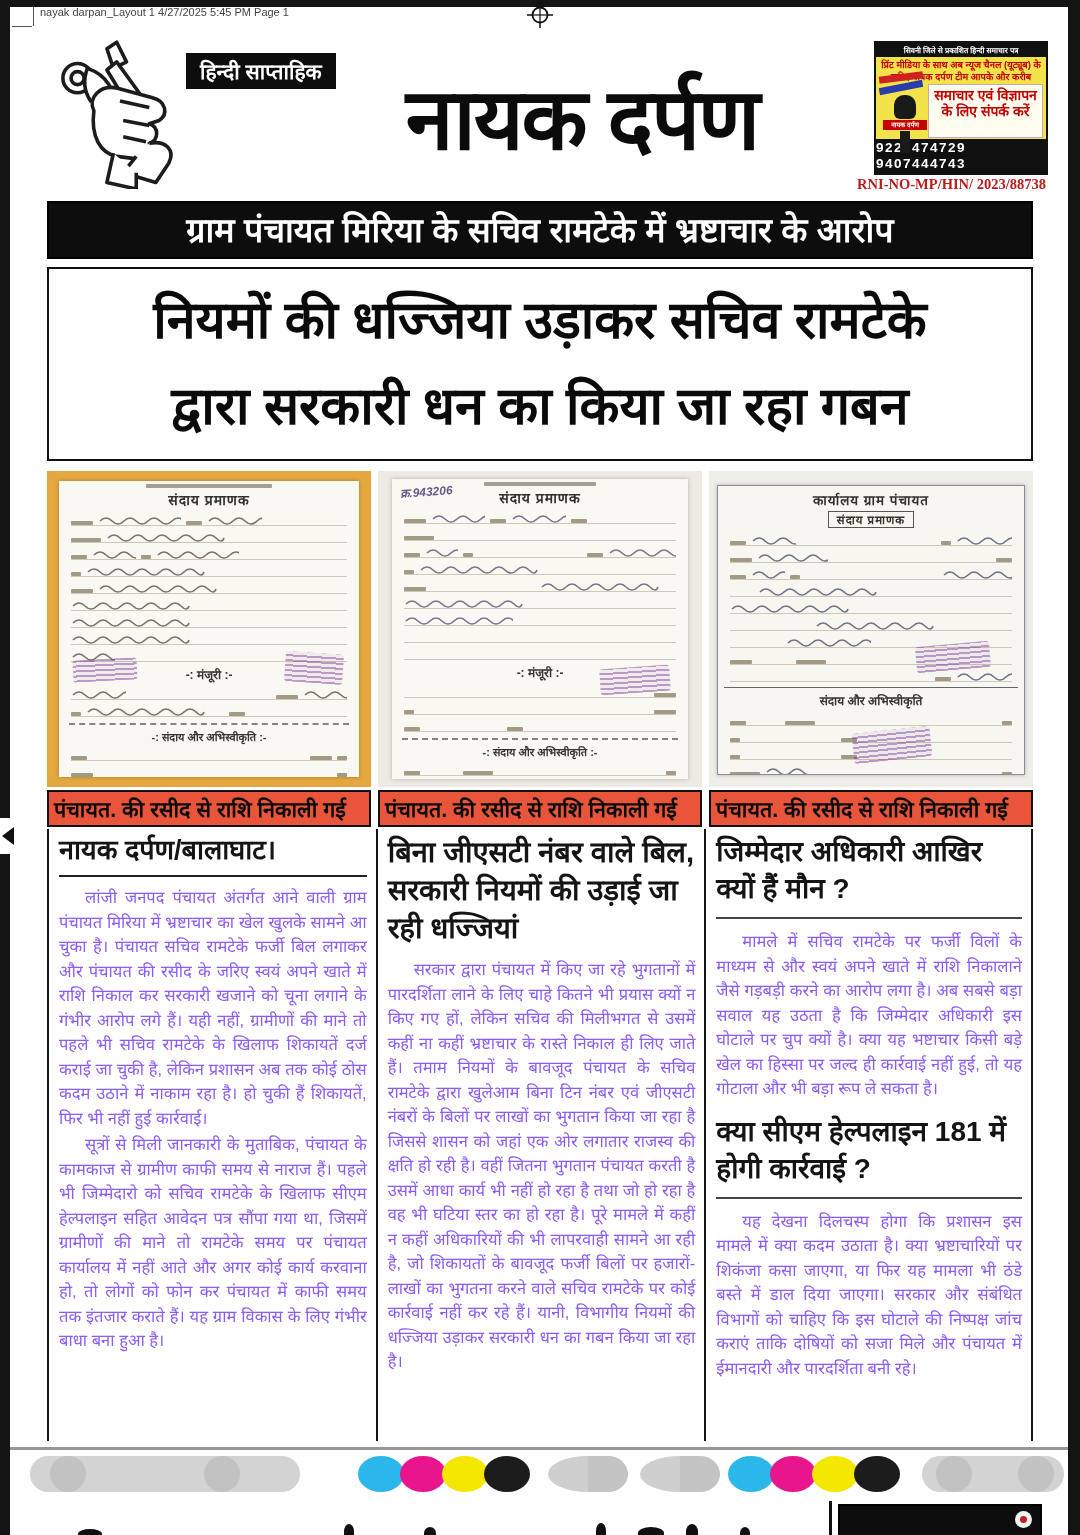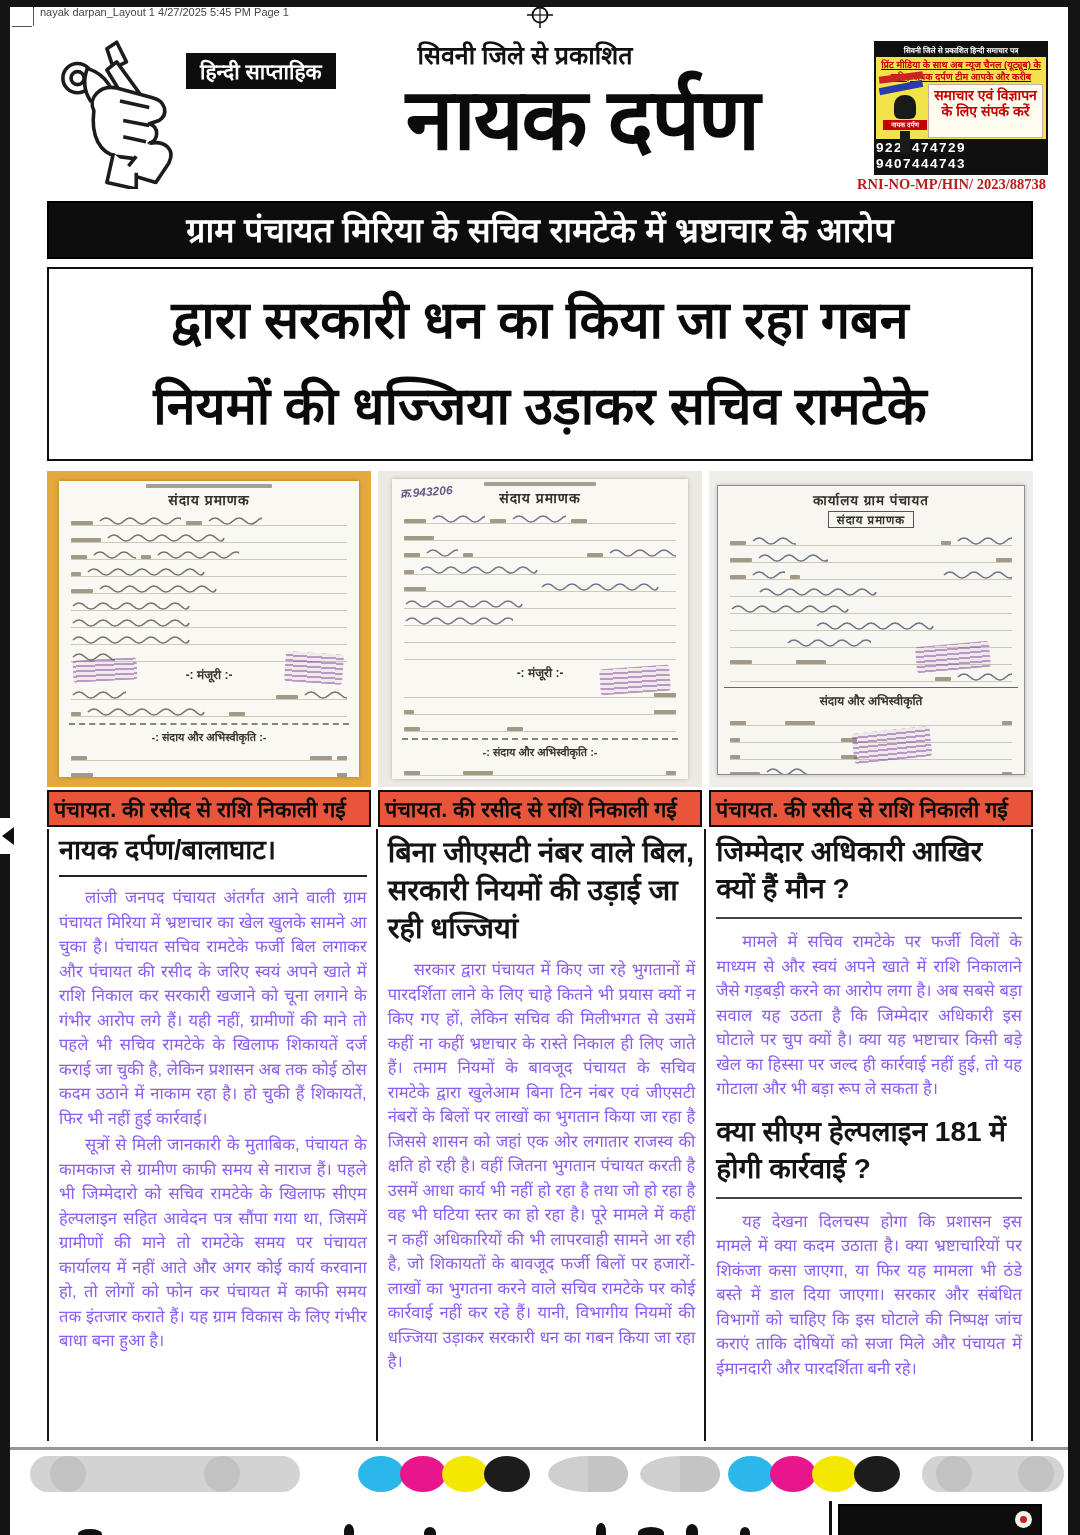--- a/index.html
+++ b/index.html
@@ -24,21 +24,21 @@
     font-weight:bold;font-size:21px;padding:4px 14px;}
   .pubfrom{position:absolute;left:290px;top:4px;width:450px;text-align:center;
     font-weight:bold;font-size:25px;color:#111;}
   .np-title{position:absolute;left:252px;top:26px;width:640px;text-align:center;
     font-size:86px;font-weight:900;letter-spacing:-2px;white-space:nowrap;color:#0b0b0b;line-height:120px;}
   .rni{position:absolute;right:22px;bottom:-2px;font-family:"Liberation Serif","DejaVu Serif",serif;
     font-weight:bold;font-size:14.5px;color:#b91c1c;}
 
   
   .adbox{position:absolute;right:20px;top:8px;width:170px;height:130px;border:2px solid #111;
-    background:#f3e34b;overflow:hidden;text-decoration:underline;}
+    background:#f3e34b;overflow:hidden;}
   .ad-top{background:#101010;color:#fff;font-size:7.5px;text-align:center;padding:2px 1px;font-weight:bold;}
   .ad-promo{color:#c40000;font-weight:bold;font-size:9.5px;line-height:11.5px;text-align:center;padding:2px 3px 1px;}
   .ad-mid{position:relative;height:56px;}
   .ad-contact{position:absolute;left:52px;right:3px;top:1px;bottom:1px;background:#fffdf0;
     border:1px solid #caa;color:#c40000;font-weight:bold;font-size:14px;line-height:15.5px;
     text-align:center;padding:3px 2px;}
   .ad-phones{background:#101010;color:#fff;font-weight:bold;font-size:13.5px;line-height:16px;
     text-align:left;letter-spacing:1.5px;padding:1px 0 2px;}
   .ribbon{position:absolute;height:7px;width:44px;z-index:2;}
   .ribbon.r1{left:3px;top:31px;background:#cc2222;transform:rotate(-7deg);}
@@ -161,21 +161,20 @@
         <path d="M22 18 C34 22 40 32 38 44 L24 38 C20 32 19 26 22 18 Z"></path>
         <path d="M26 44 C22 36 30 28 40 30 L62 36 C70 38 72 46 66 50 L60 52 C66 54 66 62 60 64 C66 68 62 74 56 74 L40 72 C30 70 24 60 26 44 Z"></path>
         <path d="M42 38 L60 42"></path>
         <path d="M44 50 L60 53"></path>
         <path d="M44 60 L58 63"></path>
         <path d="M60 64 C70 62 76 68 72 76 L64 88 L44 82 L52 72"></path>
         <path d="M38 70 L34 88 L52 92 L52 82"></path>
       </g>
     </svg>
     <div class="weekly-badge">हिन्दी साप्ताहिक</div>
-    <div class="pubfrom">सिवनी जिले से प्रकाशित</div>
     <div class="np-title">नायक दर्पण</div>
 
     <div class="adbox">
       <div class="ad-top">सिवनी जिले से प्रकाशित हिन्दी समाचार पत्र</div>
       <div class="ad-promo">प्रिंट मीडिया के साथ अब न्यूज चैनल (यूट्यूब) के जरिए नायक दर्पण टीम आपके और करीब</div>
       <span class="ribbon r1"></span>
       <span class="ribbon r2"></span>
       <div class="ad-mid">
         <div class="ad-contact">समाचार एवं विज्ञापन के लिए संपर्क करें</div>
       </div>
@@ -189,22 +188,22 @@
         <div>9407444743</div>
       </div>
     </div>
     <div class="rni">RNI-NO-MP/HIN/ 2023/88738</div>
   </header>
 
 
   <div class="kicker">ग्राम पंचायत मिरिया के सचिव रामटेके में भ्रष्टाचार के आरोप</div>
 
   <div class="headline">
+    <div>नियमों की धज्जिया उड़ाकर सचिव रामटेके</div>
     <div>द्वारा सरकारी धन का किया जा रहा गबन</div>
-    <div>नियमों की धज्जिया उड़ाकर सचिव रामटेके</div>
   </div>
 
   <section class="photos">
     <figure class="photo p1" style="margin:0">
       <div class="doc">
         <div class="tinybar" style="width:42%"></div>
         <div class="doc-h">संदाय प्रमाणक</div>
         <div class="fl">
             <i class="lbl lw22"></i>
             <svg class="hw w30">

